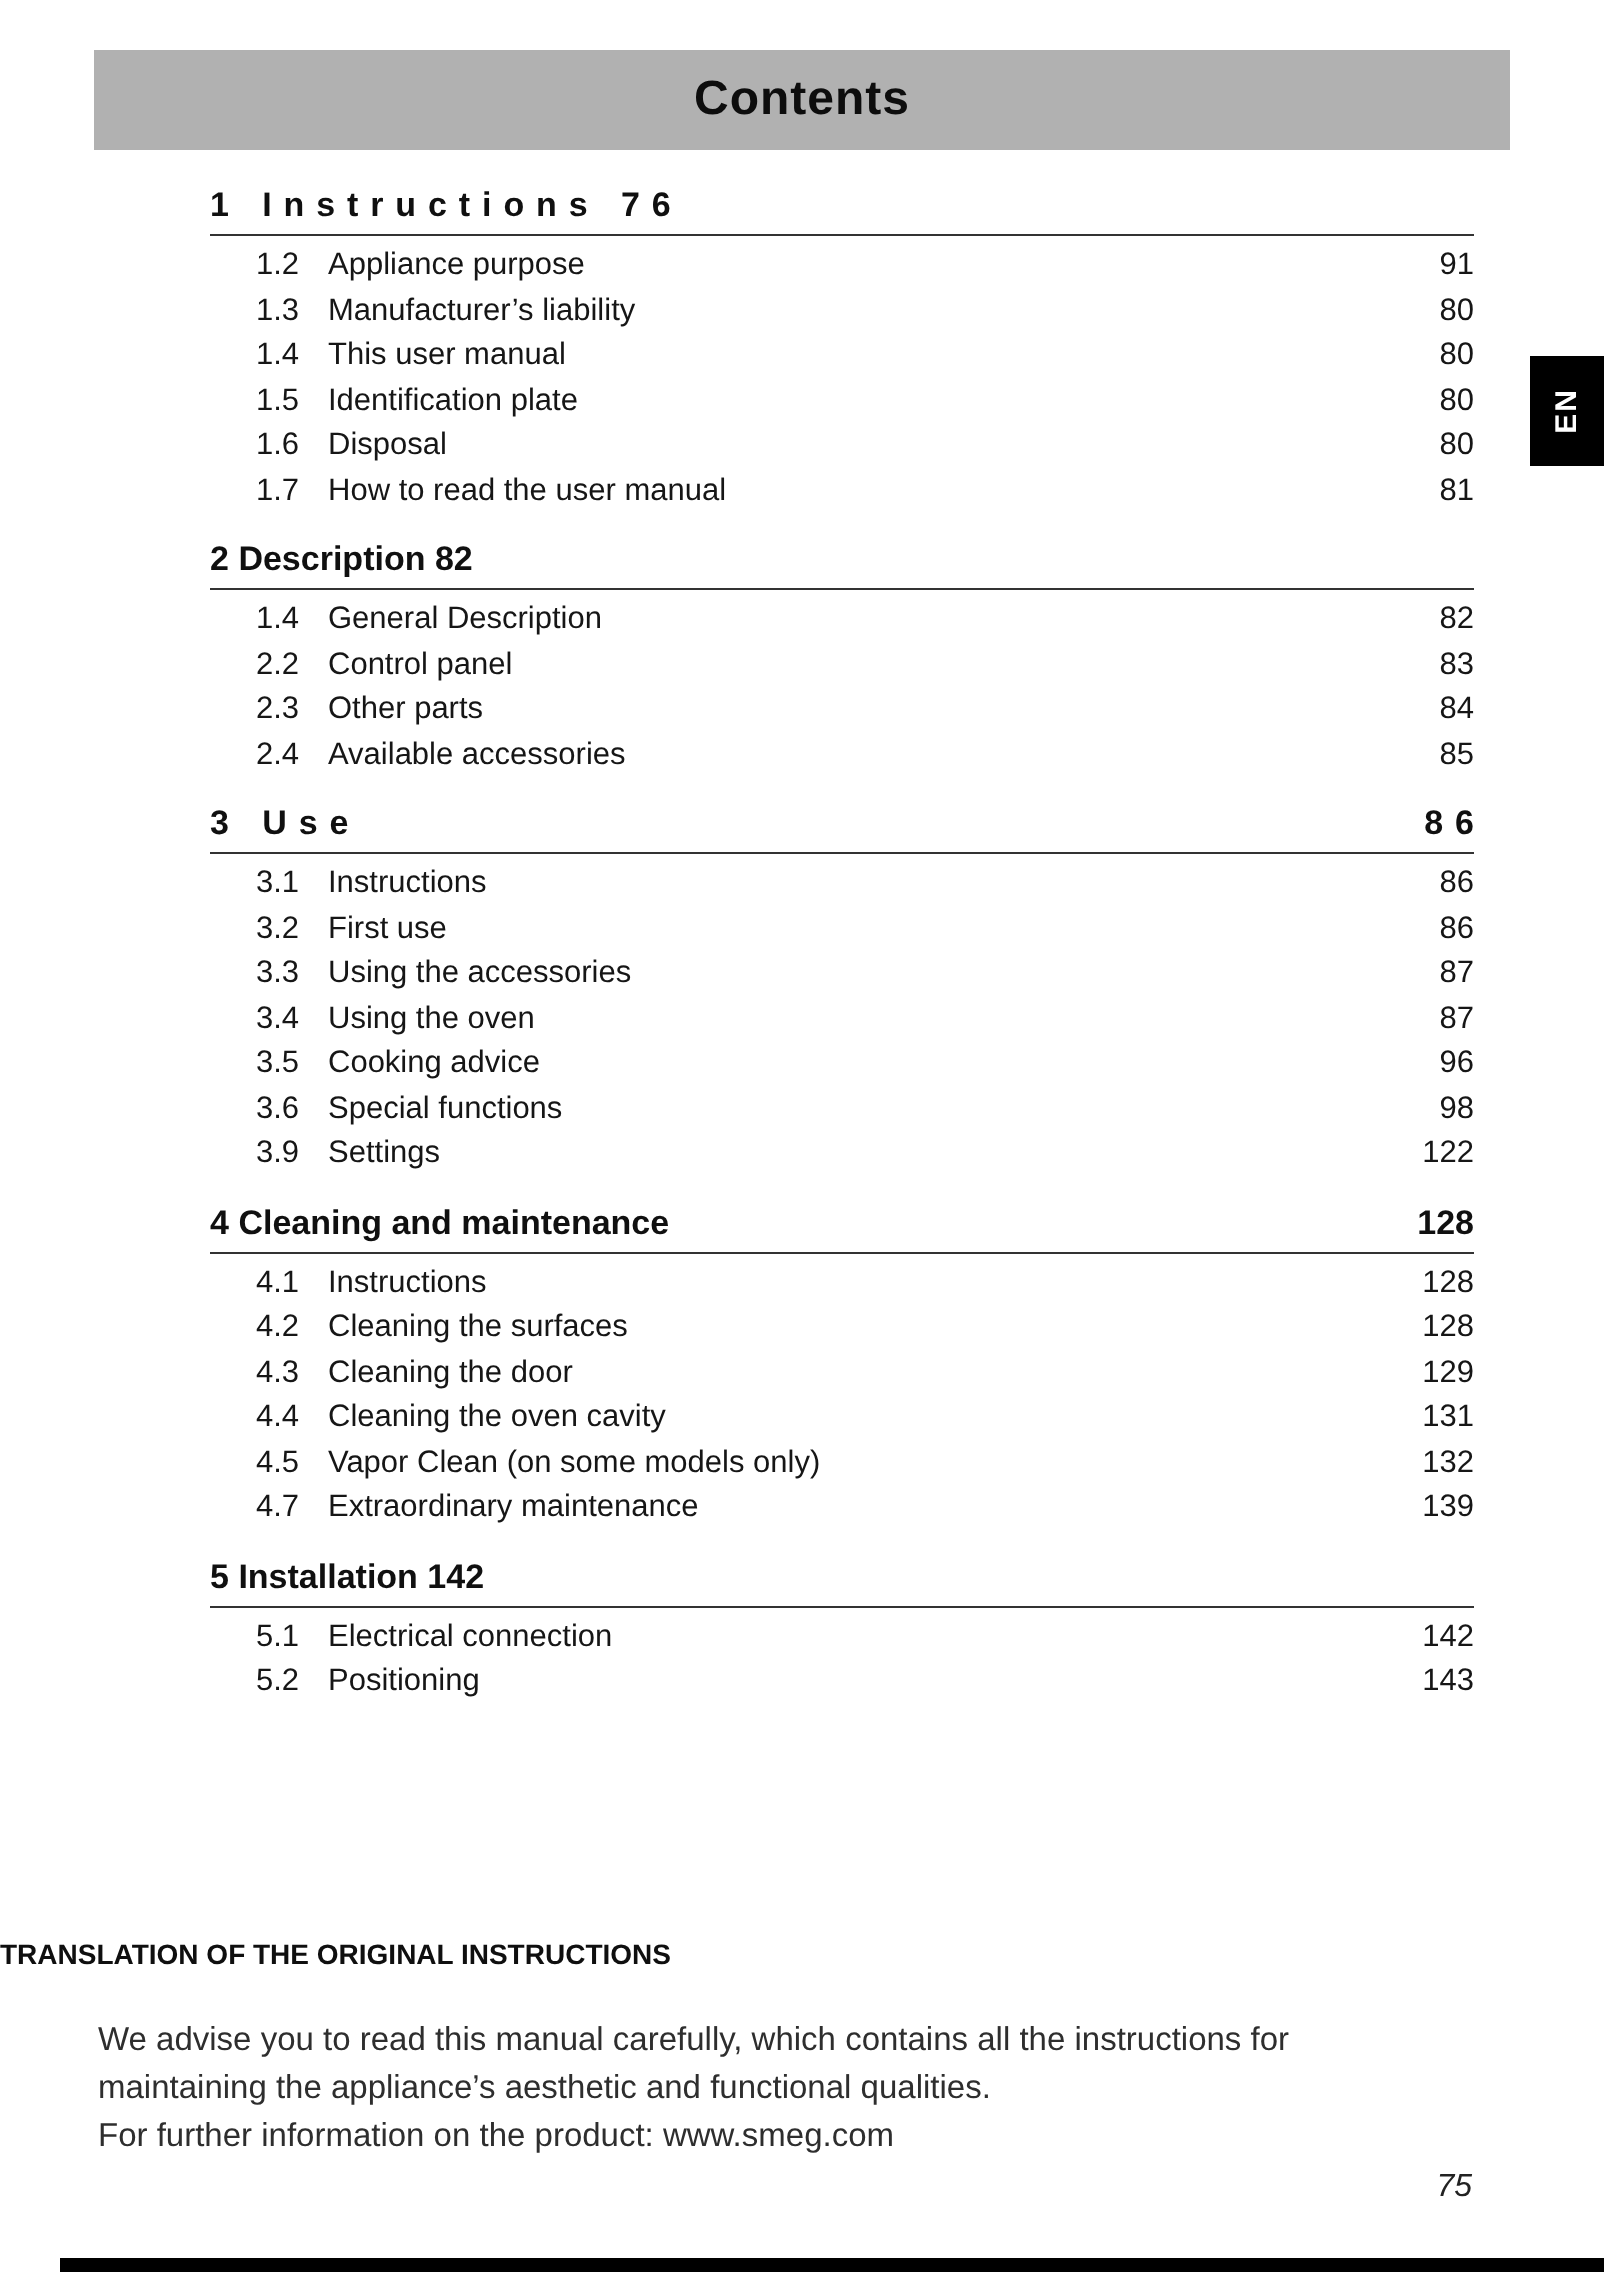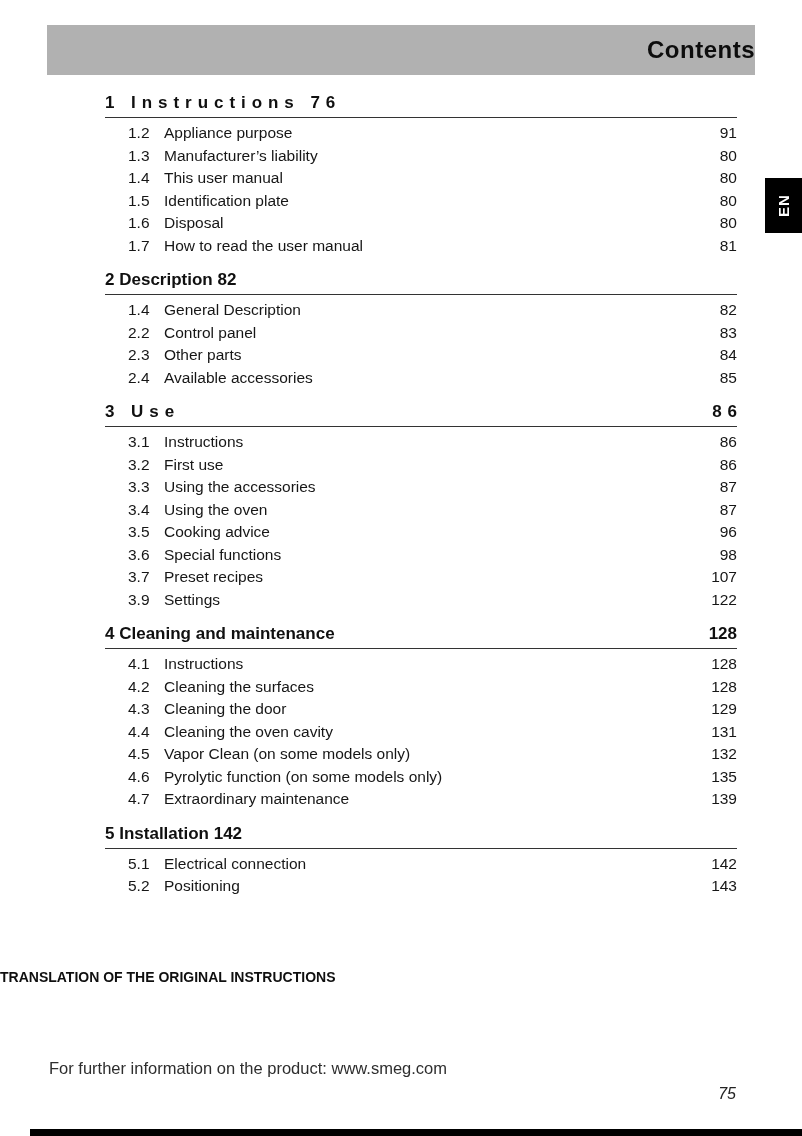--- a/index.html
+++ b/index.html
@@ -18,21 +18,21 @@
   
   .contents-banner {
     position: absolute;
     left: 47px;
     top: 25px;
     width: 708px;
     height: 50px;
     background: #b1b1b1;
     display: flex;
     align-items: center;
-    justify-content: flex-end;
+    justify-content: center;
   }
   .contents-banner .banner-title {
     font-size: 24px;
     font-weight: bold;
     color: #0d0d0d;
     letter-spacing: 0.5px;
   }
 
   
   .en-tab {
@@ -241,25 +241,20 @@
             <span class="item-num">3.5</span>
             <span class="item-title">Cooking advice</span>
             <span class="item-page">96</span>
           </div>
           <div class="toc-item">
             <span class="item-num">3.6</span>
             <span class="item-title">Special functions</span>
             <span class="item-page">98</span>
           </div>
           <div class="toc-item">
-            <span class="item-num">3.7</span>
-            <span class="item-title">Preset recipes</span>
-            <span class="item-page">107</span>
-          </div>
-          <div class="toc-item">
             <span class="item-num">3.9</span>
             <span class="item-title">Settings</span>
             <span class="item-page">122</span>
           </div>
         </div>
       </div>
       <div class="toc-section">
         <div class="toc-section-header">
           <span class="sec-left"><span>4</span> <span>Cleaning and maintenance</span></span>
           <span class="sec-page">128</span>
@@ -284,25 +279,20 @@
             <span class="item-num">4.4</span>
             <span class="item-title">Cleaning the oven cavity</span>
             <span class="item-page">131</span>
           </div>
           <div class="toc-item">
             <span class="item-num">4.5</span>
             <span class="item-title">Vapor Clean (on some models only)</span>
             <span class="item-page">132</span>
           </div>
           <div class="toc-item">
-            <span class="item-num">4.6</span>
-            <span class="item-title">Pyrolytic function (on some models only)</span>
-            <span class="item-page">135</span>
-          </div>
-          <div class="toc-item">
             <span class="item-num">4.7</span>
             <span class="item-title">Extraordinary maintenance</span>
             <span class="item-page">139</span>
           </div>
         </div>
       </div>
       <div class="toc-section">
         <div class="toc-section-header">
           <span class="sec-left"><span>5</span> <span>Installation</span> <span>142</span></span>
         </div>
@@ -316,20 +306,22 @@
             <span class="item-num">5.2</span>
             <span class="item-title">Positioning</span>
             <span class="item-page">143</span>
           </div>
         </div>
       </div>
     </div>
 
   <div class="translation-heading">TRANSLATION OF THE ORIGINAL INSTRUCTIONS</div>
 
+  <p class="advice-note">We advise you to read this manual carefully, which contains all the instructions for
+maintaining the appliance’s aesthetic and functional qualities.</p>
 
   <p class="info-line">For further information on the product: www.smeg.com</p>
 
   <div class="page-number">75</div>
 
   <div class="bottom-bar"></div>
 
 </div>
 
 </body></html>

